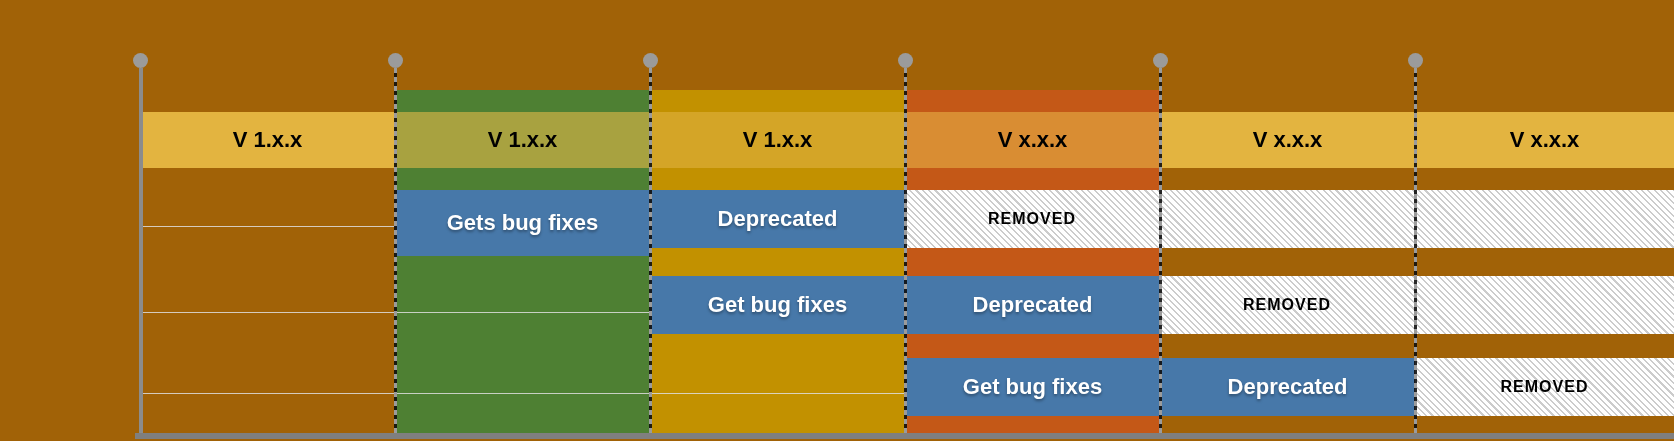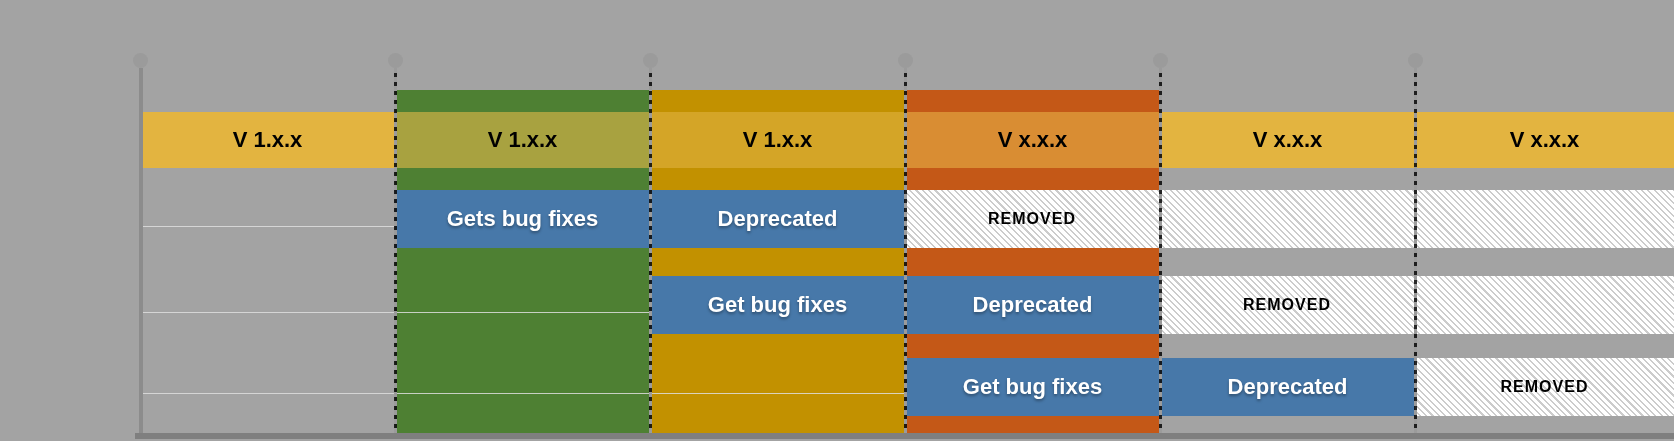--- a/index.html
+++ b/index.html
@@ -33,21 +33,21 @@
   .t-dark  { color: #000000; }
   .t-light { color: #FFFFFF; text-shadow: 0 2px 3px rgba(0,0,0,0.35); }
   .removed-text { font-size: 16px; letter-spacing: 1px; }
   .tl-line   { position: absolute; z-index: 5; }
   .tl-marker { position: absolute; z-index: 5; border-radius: 50%; }
   .axis      { position: absolute; z-index: 4; }
 </style>
 </head>
 <body style="background: rgb(0, 0, 0);">
 
-<div id="canvas" style="width: 1674px; height: 441px; background: #a3a3a3;">
+<div id="canvas" style="width: 1674px; height: 441px; background: #a16207;">
     <div class="band" style="left: 395px; top: 90px; width: 255px; height: 343px; background: rgb(78, 128, 51);"></div>
     <div class="band" style="left: 650px; top: 90px; width: 255px; height: 343px; background: rgb(194, 145, 0);"></div>
     <div class="band" style="left: 905px; top: 90px; width: 255px; height: 343px; background: rgb(196, 88, 23);"></div>
     <div class="gridline" style="left: 140px; top: 226px; width: 1534px; background: rgb(222, 222, 222);"></div>
     <div class="gridline" style="left: 140px; top: 312px; width: 1534px; background: rgb(222, 222, 222);"></div>
     <div class="gridline" style="left: 140px; top: 393px; width: 1534px; background: rgb(222, 222, 222);"></div>
     <div class="bar" style="left: 140px; top: 112px; width: 255px; height: 56px; background: rgb(227, 180, 64);">
       <span class="bar-label t-dark">V 1.x.x</span>
     </div>
     <div class="bar" style="left: 395px; top: 112px; width: 255px; height: 56px; background: rgb(168, 162, 64);">
@@ -58,21 +58,21 @@
     </div>
     <div class="bar" style="left: 905px; top: 112px; width: 255px; height: 56px; background: rgb(217, 141, 51);">
       <span class="bar-label t-dark">V x.x.x</span>
     </div>
     <div class="bar" style="left: 1160px; top: 112px; width: 255px; height: 56px; background: rgb(227, 180, 64);">
       <span class="bar-label t-dark">V x.x.x</span>
     </div>
     <div class="bar" style="left: 1415px; top: 112px; width: 259px; height: 56px; background: rgb(227, 180, 64);">
       <span class="bar-label t-dark">V x.x.x</span>
     </div>
-    <div class="bar" style="left: 395px; top: 190px; width: 255px; height: 58px; background: rgb(71, 120, 169);">
+    <div class="bar" style="left: 395px; top: 190px; width: 255px; height: 66px; background: rgb(71, 120, 169);">
       <span class="bar-label t-light">Gets bug fixes</span>
     </div>
     <div class="bar" style="left: 650px; top: 190px; width: 255px; height: 58px; background: rgb(71, 120, 169);">
       <span class="bar-label t-light">Deprecated</span>
     </div>
     <div class="bar" style="left: 905px; top: 190px; width: 769px; height: 58px; background-color: rgb(255, 255, 255); background-image: repeating-linear-gradient(45deg, rgb(255, 255, 255) 0px, rgb(255, 255, 255) 3px, rgb(204, 204, 204) 3px, rgb(204, 204, 204) 4.5px);">
       <span class="bar-label t-dark removed-text floating" style="left: 127px;">REMOVED</span>
     </div>
     <div class="bar" style="left: 650px; top: 276px; width: 255px; height: 58px; background: rgb(71, 120, 169);">
       <span class="bar-label t-light">Get bug fixes</span>

